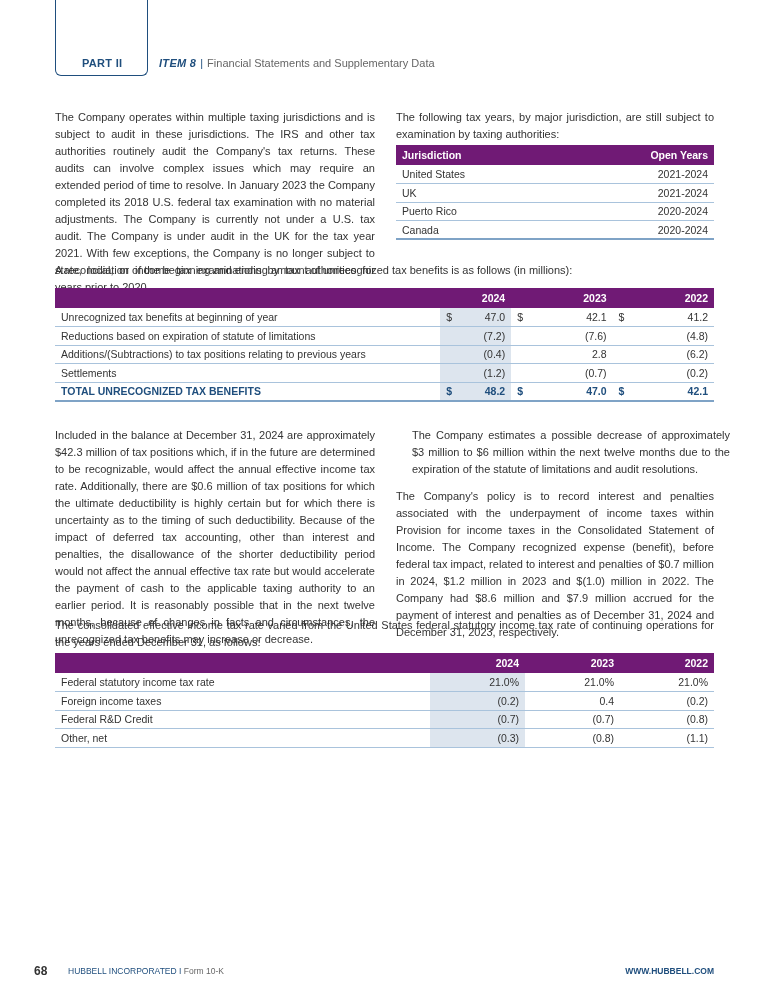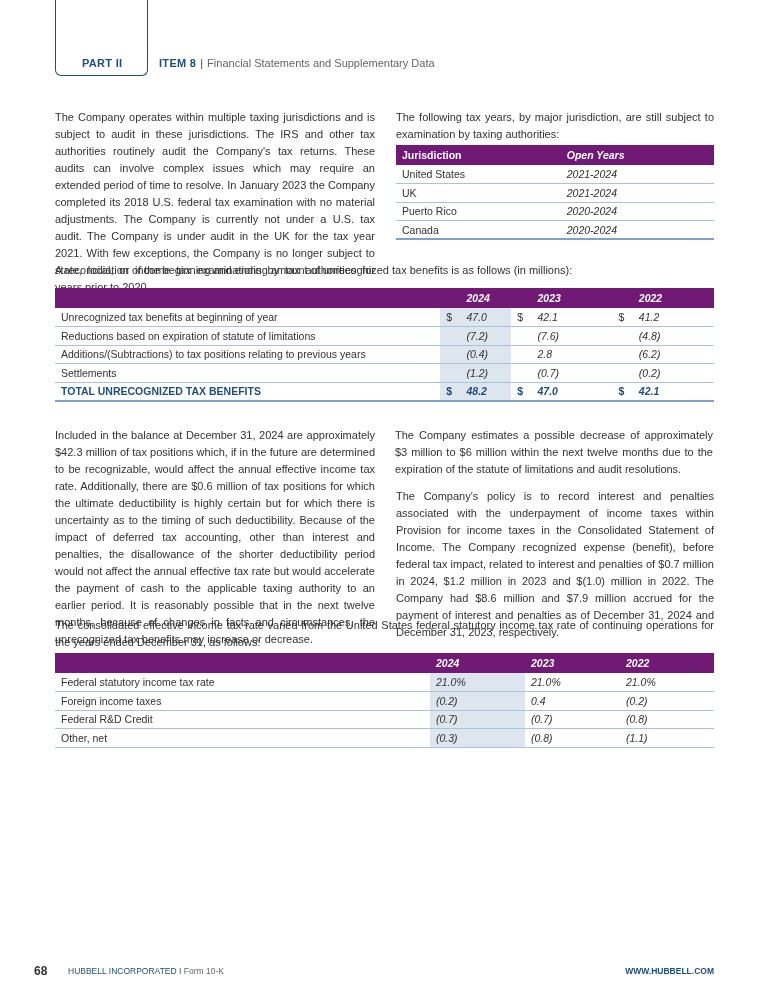--- a/index.html
+++ b/index.html
@@ -1,27 +1,27 @@
 <!DOCTYPE html>
 <html><head>
 <meta charset="utf-8">
 <style>
   * { margin: 0; padding: 0; box-sizing: border-box; }
   body { width: 768px; height: 1000px; background: #ffffff; font-family: "Liberation Sans", sans-serif; color: #333; position: relative; overflow: hidden; }
   .tab-box { position: absolute; left: 55px; top: -6px; width: 93px; height: 82px; border: 1.5px solid #1f4e7d; border-top: none; border-radius: 0 0 6px 6px; }
   .part-label { position: absolute; left: 82px; top: 57px; font-size: 11px; font-weight: bold; color: #1f4e7d; letter-spacing: 0.3px; }
   .item-label { position: absolute; left: 159px; top: 57px; font-size: 11px; color: #1f4e7d; }
-  .item-label b { font-weight: bold; letter-spacing: 0.3px; }
+  .item-label b { font-weight: bold; letter-spacing: 0.3px; font-style: italic; }
   .item-label .sep { color: #1f4e7d; margin: 0 4px; }
   .item-label .desc { color: #666; }
   .para { position: absolute; font-size: 11px; line-height: 17px; color: #333; text-align: justify; }
   table { border-collapse: collapse; position: absolute; font-size: 10.5px; }
   th { background: #701a75; color: #fff; font-weight: bold; height: 20px; padding: 0 6px; }
   td { height: 18.5px; border-bottom: 1px solid #a9c3dc; padding: 0 6px; color: #333; }
-  .num { text-align: left; font-style: italic; }
+  .num { text-align: right; }
   .shade { background: #dde5ee; }
   .total td { color: #1f4e7d; font-weight: bold; border-bottom: 2px solid #7fa3c6; }
   .footer-num { position: absolute; left: 34px; top: 964px; font-size: 12px; font-weight: bold; color: #333; }
   .footer-co { position: absolute; left: 68px; top: 966px; font-size: 8.5px; color: #1f4e7d; }
   .footer-co b { font-weight: normal; }
   .footer-co span { color: #666; margin-top: 20px; }
   .footer-url { position: absolute; right: 54px; top: 966px; font-size: 8.5px; color: #1f4e7d; font-weight: bold; }
 </style>
 </head>
 <body>
@@ -119,21 +119,21 @@
         <td class="num shade">48.2</td>
         <td>$</td>
         <td class="num">47.0</td>
         <td>$</td>
         <td class="num">42.1</td>
       </tr>
     </tbody>
 </table>
 
 <p class="para" style="left:55px; top:427px; width:320px;">Included in the balance at December 31, 2024 are approximately $42.3 million of tax positions which, if in the future are determined to be recognizable, would affect the annual effective income tax rate. Additionally, there are $0.6 million of tax positions for which the ultimate deductibility is highly certain but for which there is uncertainty as to the timing of such deductibility. Because of the impact of deferred tax accounting, other than interest and penalties, the disallowance of the shorter deductibility period would not affect the annual effective tax rate but would accelerate the payment of cash to the applicable taxing authority to an earlier period. It is reasonably possible that in the next twelve months, because of changes in facts and circumstances, the unrecognized tax benefits may increase or decrease.</p>
-<p class="para" style="left:395px; top:427px; width:318px;">The Company estimates a possible decrease of approximately $3 million to $6 million within the next twelve months due to the expiration of the statute of limitations and audit resolutions.</p>
+<p class="para" style="left:412px; top:427px; width:318px;">The Company estimates a possible decrease of approximately $3 million to $6 million within the next twelve months due to the expiration of the statute of limitations and audit resolutions.</p>
 <p class="para" style="left:396px; top:488px; width:318px;">The Company's policy is to record interest and penalties associated with the underpayment of income taxes within Provision for income taxes in the Consolidated Statement of Income. The Company recognized expense (benefit), before federal tax impact, related to interest and penalties of $0.7 million in 2024, $1.2 million in 2023 and $(1.0) million in 2022. The Company had $8.6 million and $7.9 million accrued for the payment of interest and penalties as of December 31, 2024 and December 31, 2023, respectively.</p>
 
 <p class="para" style="left:55px; top:617px; width:659px;">The consolidated effective income tax rate varied from the United States federal statutory income tax rate of continuing operations for the years ended December 31, as follows:</p>
 
 <table style="left:55px; top:653px; width:659px;">
   <thead>
       <tr>
     <th style="width:375px;"></th>
     <th class="num" style="width:95px;">2024</th>
     <th class="num" style="width:95px;">2023</th>

